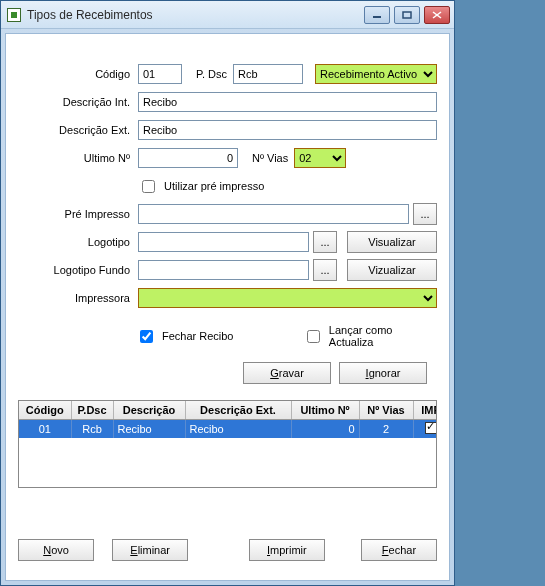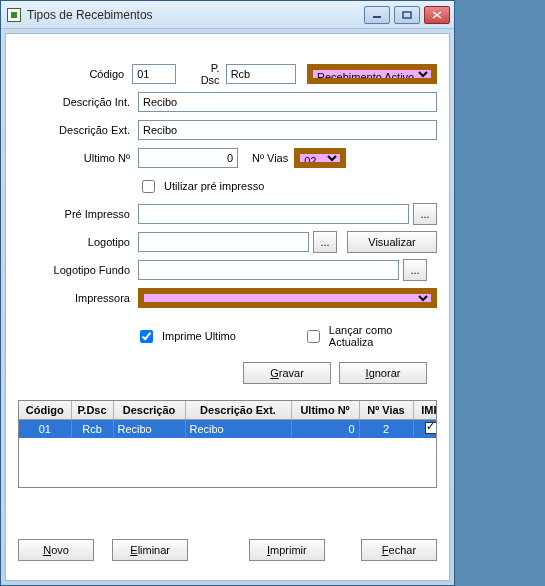--- a/index.html
+++ b/index.html
@@ -67,22 +67,22 @@
 
 .inp {
   border:1px solid #7a93ac;
   background:#fff;
   height:20px;
   padding:0 4px;
   font: inherit;
 }
 .inp.num { text-align:right; }
 .sel {
-  border:6px solid #a16207;
-  background:#f0abfc;
+  border:1px solid #a16207;
+  background:#bef264;
   height:20px;
   font:inherit;
 }
 .btn {
   height:22px;
   border:1px solid #8a8a8a;
   background:linear-gradient(#fdfdfd,#e6e6e6);
   font:inherit;
   padding:0 10px;
   cursor:default;
@@ -219,36 +219,37 @@
         <span style="width:10px"></span>
         <button class="btn" style="width:90px">Visualizar</button>
       </div>
 
       <div class="row">
         <span class="lbl">Logotipo Fundo</span>
         <input class="inp" style="flex: 1 1 0%;" value="">
         <span style="width:4px"></span>
         <button class="btn btn-ellipsis">...</button>
         <span style="width:10px"></span>
+        <button class="btn" style="width:90px">Vizualizar</button>
       </div>
 
       <div class="row">
         <span class="lbl">Impressora</span>
         <select class="sel" style="flex:1">
           <option></option>
         </select>
       </div>
 
       <div class="sep"></div>
 
       <div class="row">
         <span class="lbl"></span>
         <label class="chk" style="width:170px">
           <input type="checkbox" checked="" style="">
-          <span>Imprime Ultimo</span>
+          <span>Fechar Recibo</span>
         </label>
         <label class="chk">
           <input type="checkbox" style="">
           <span>Lançar como Actualiza</span>
         </label>
       </div>
 
 
       <div class="btn-row">
         <button class="btn first-letter-underline">Gravar</button>

